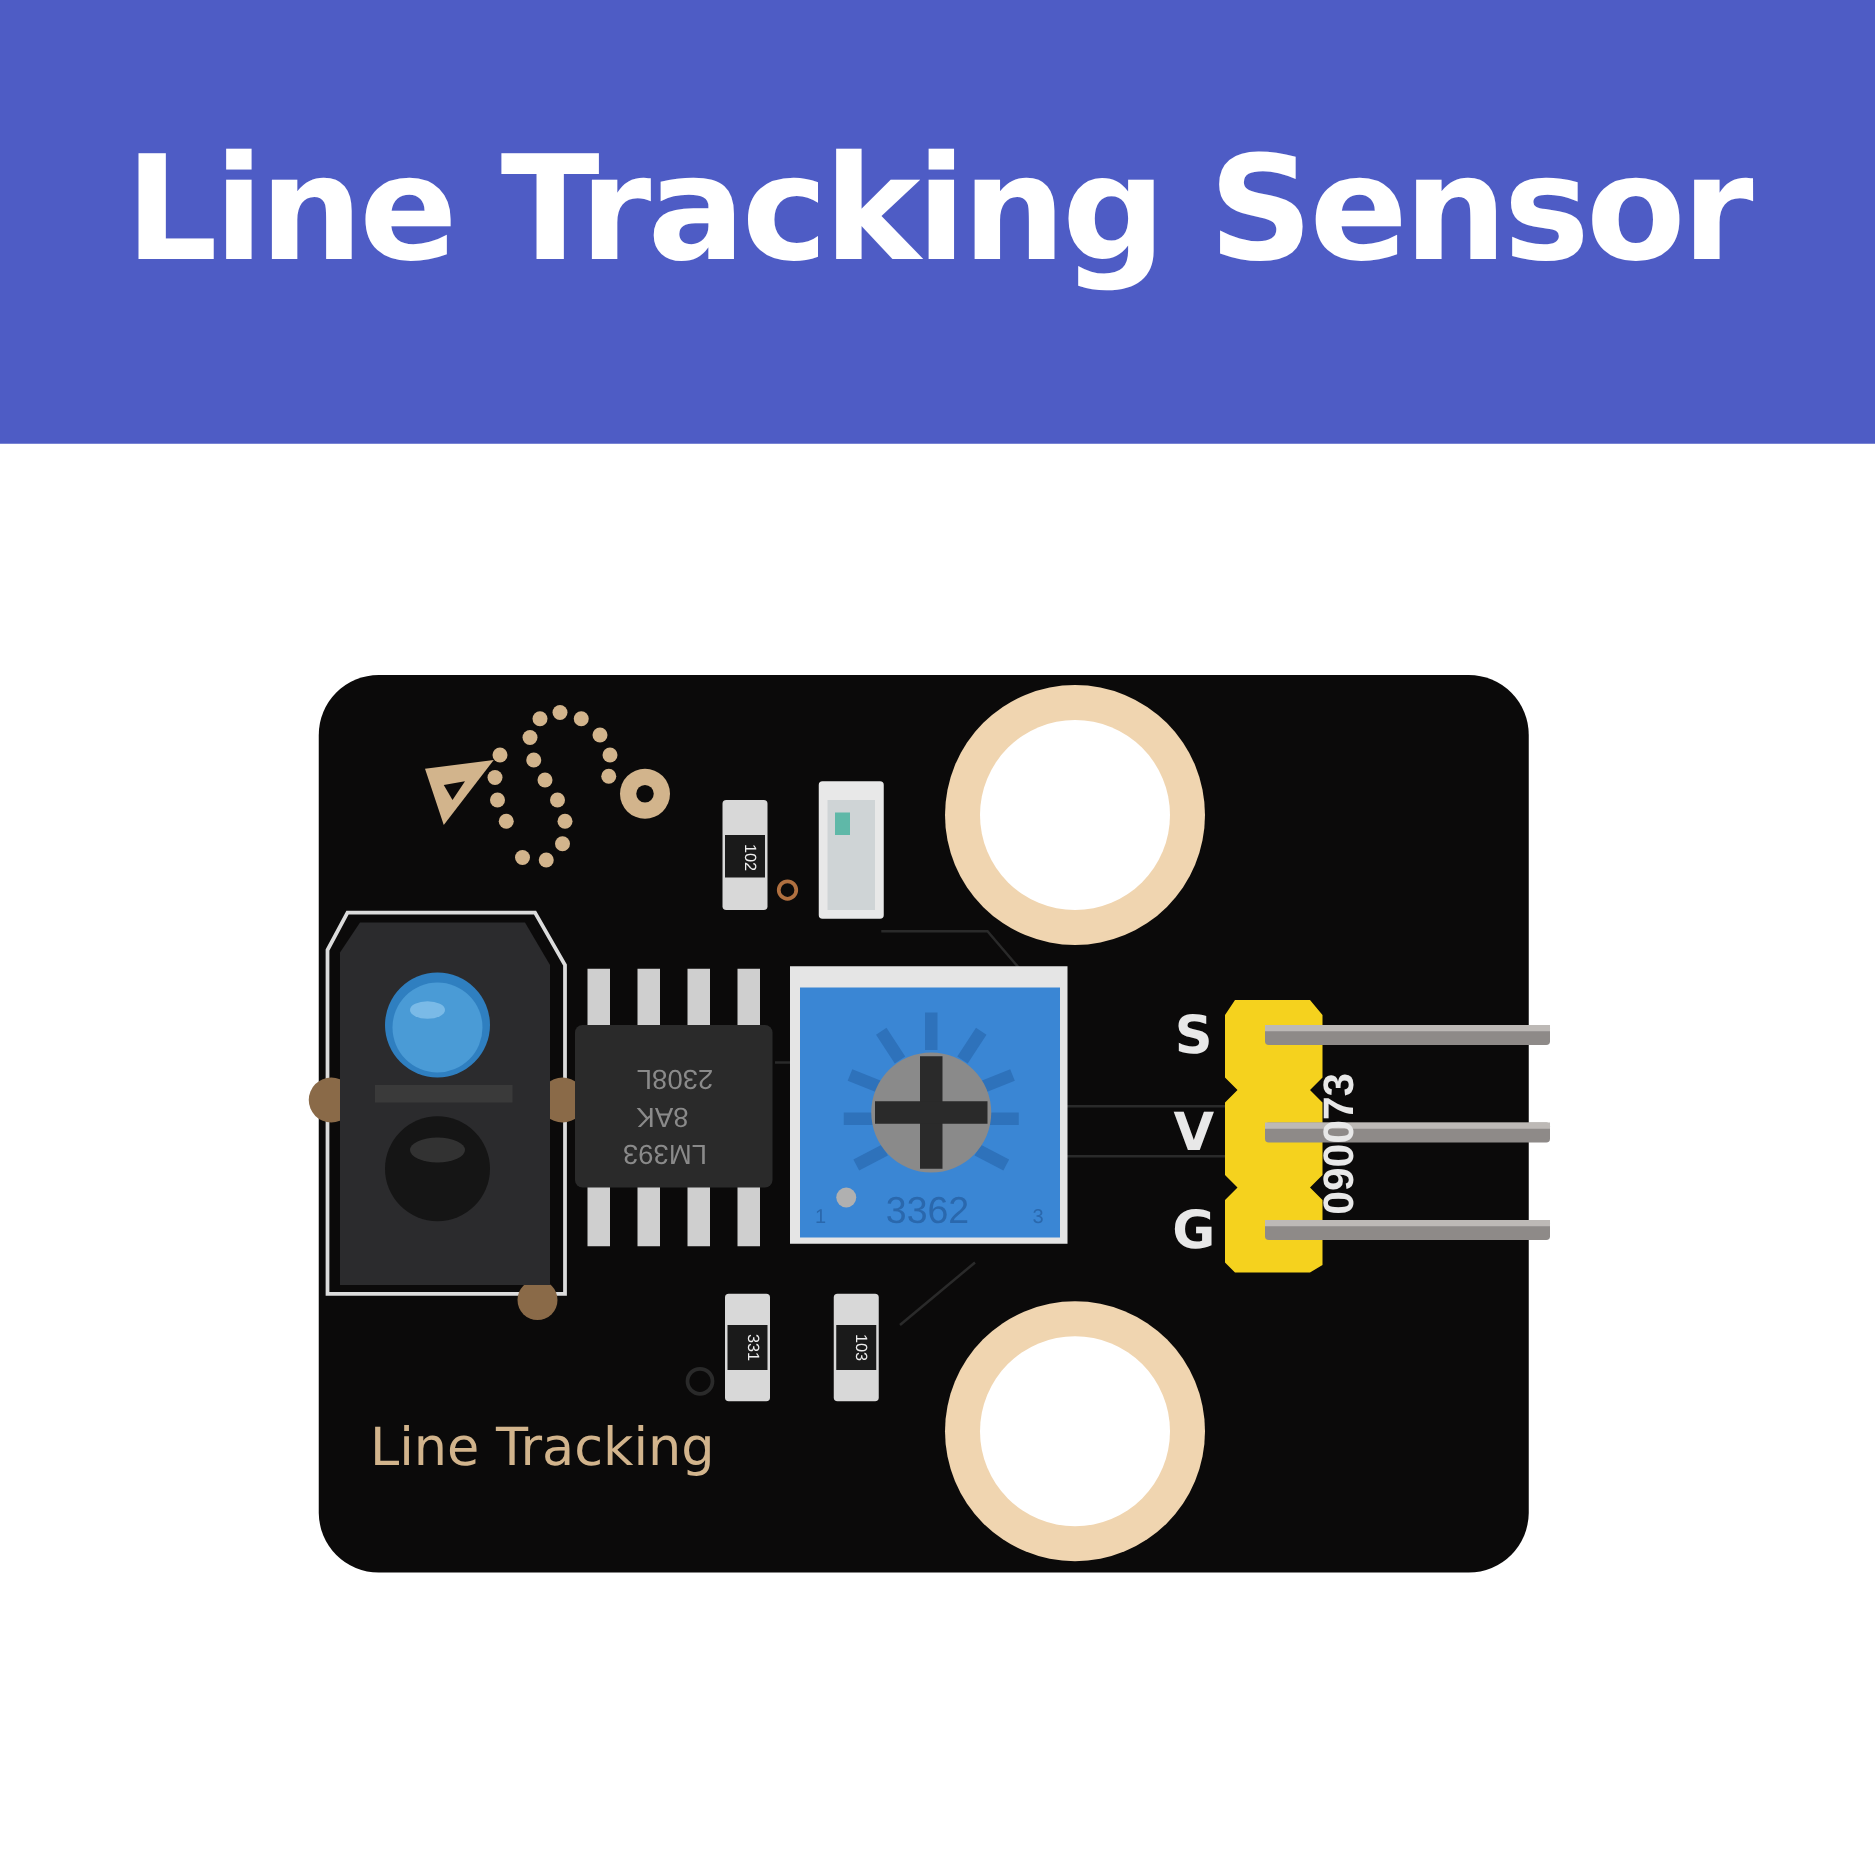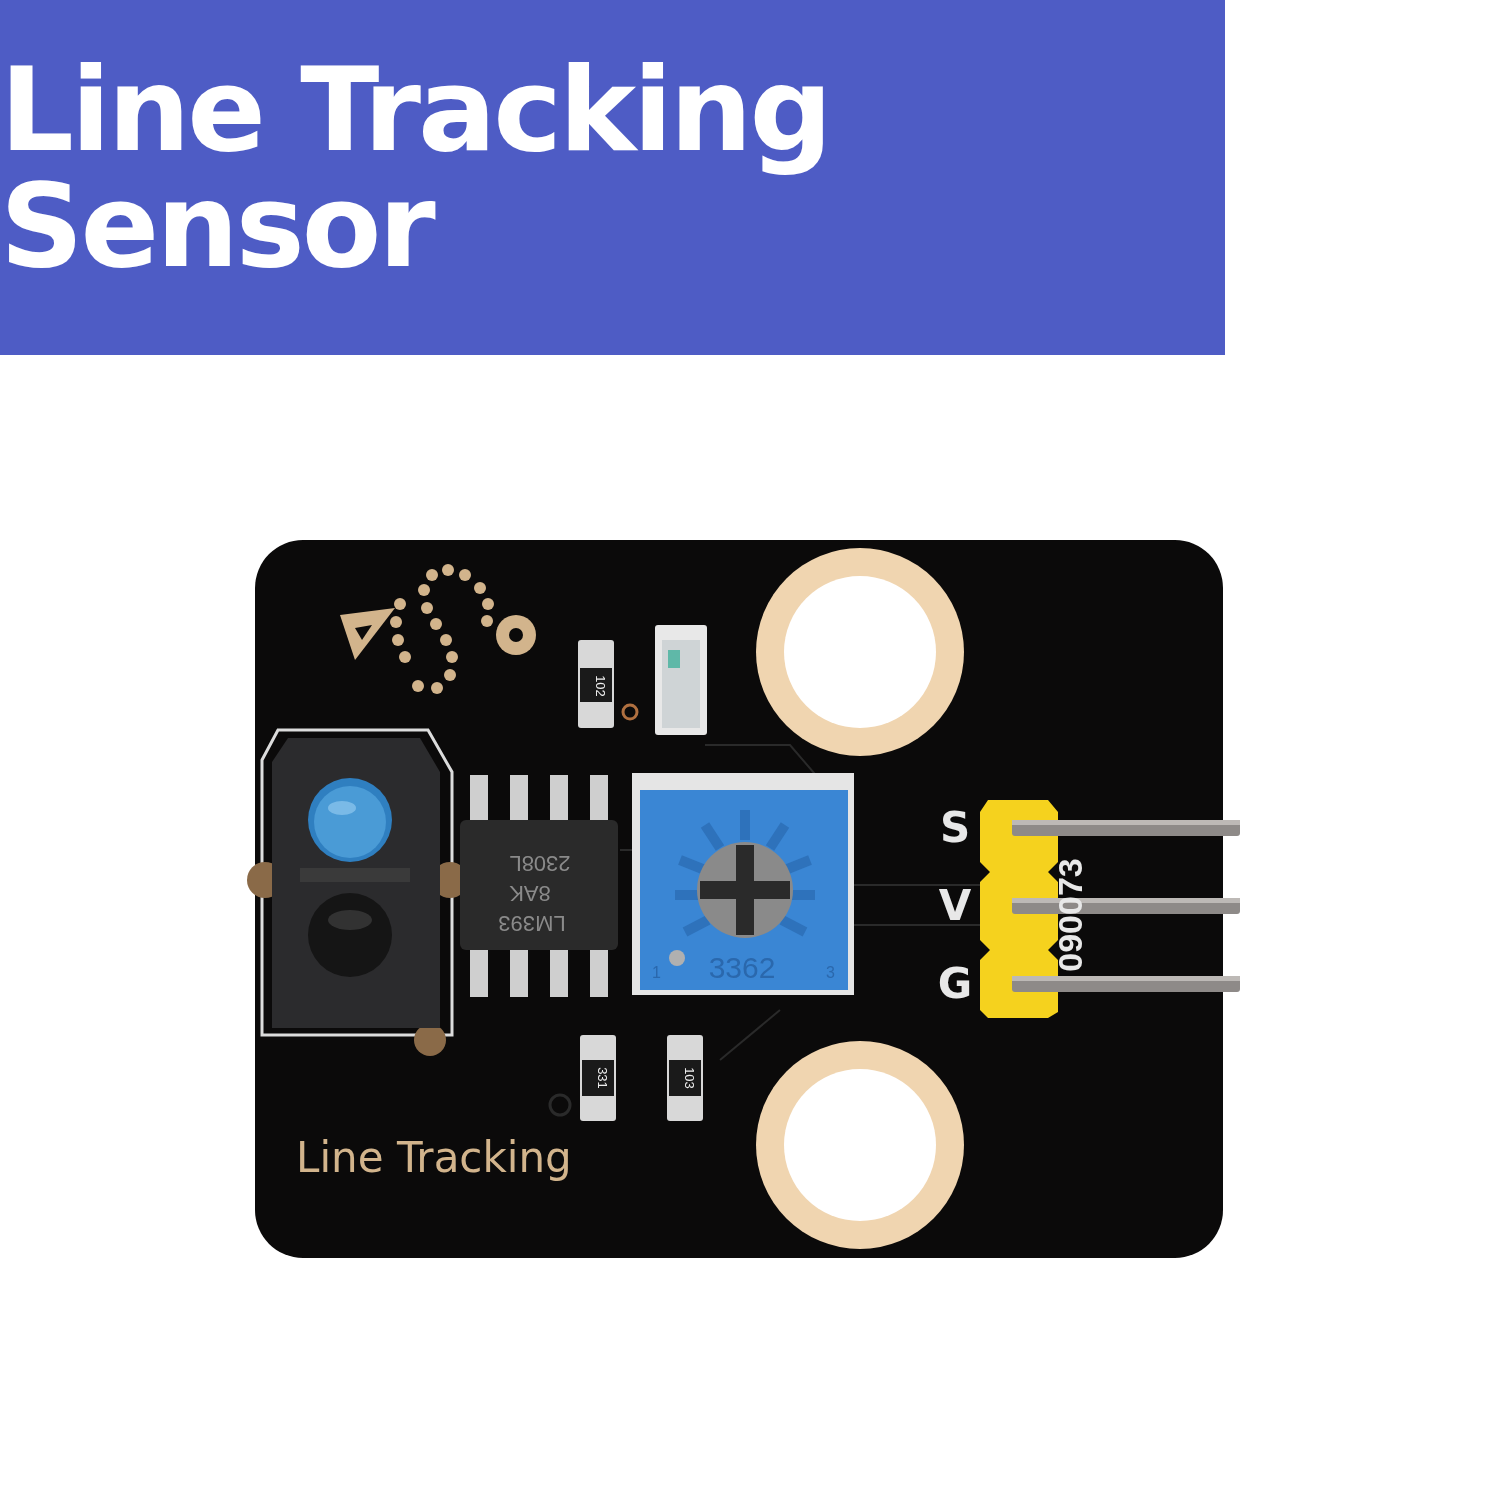--- a/index.html
+++ b/index.html
@@ -1,17 +1,17 @@
 <!DOCTYPE html>
 <html><head>
 <meta charset="utf-8">
 <style>
   html,body{margin:0;padding:0;}
   body{width:1500px;height:1500px;background:#ffffff;position:relative;overflow:hidden;font-family:"Liberation Sans",sans-serif;}
-  .banner{position:absolute;left:0;top:0;width:1225px;height:355px;background:#4e5cc5;display:flex;align-items:center;justify-content:center;}
+  .banner{position:absolute;left:0;top:0;width:1500px;height:355px;background:#4e5cc5;display:flex;align-items:center;justify-content:center;}
   .banner h1{margin:0;color:#fff;font-family:"DejaVu Sans",sans-serif;font-weight:bold;font-size:116px;letter-spacing:-3px;line-height:1;transform:translateY(-10px);}
   .scene{position:absolute;left:0;top:355px;width:1500px;height:1145px;}
   svg{position:absolute;left:0;top:0;}
 </style>
 </head>
 <body>
 
 <div class="banner">
   <h1>Line Tracking Sensor</h1>
 </div>

